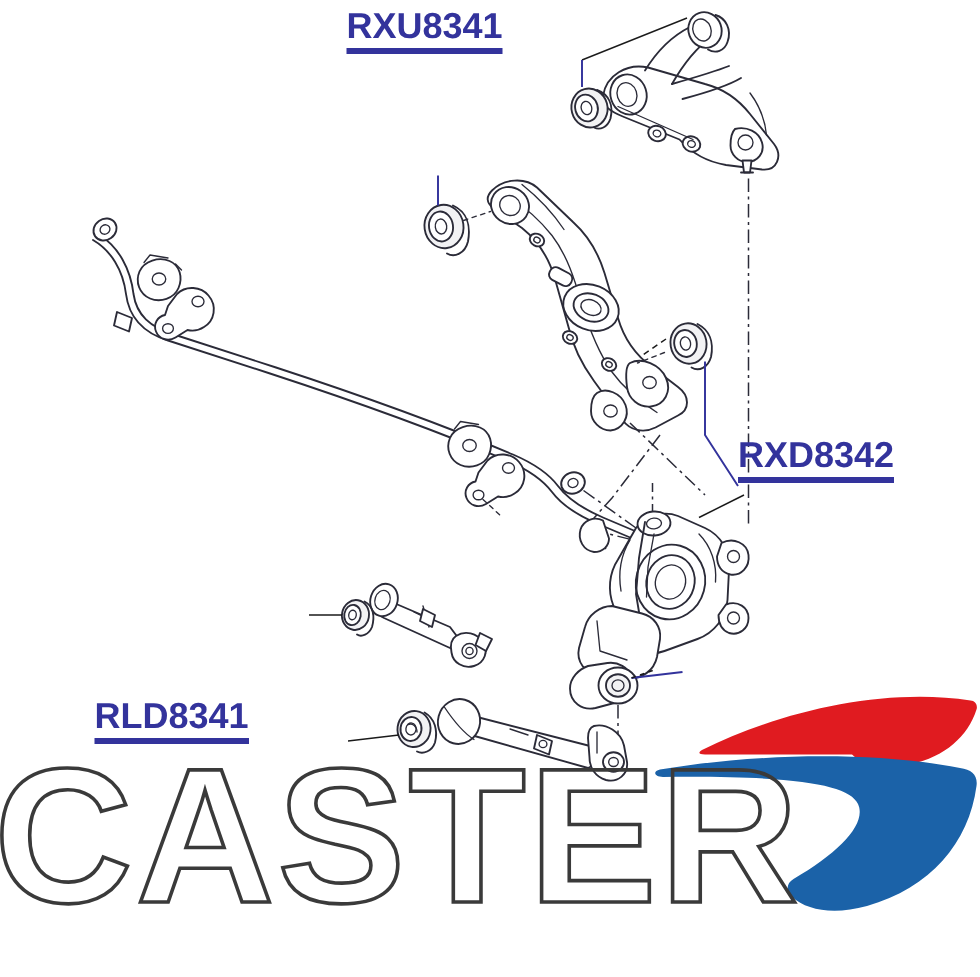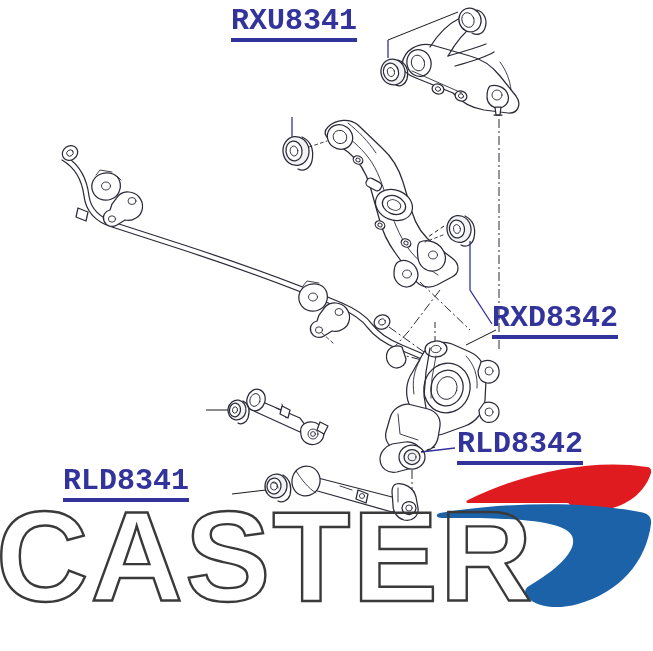--- a/index.html
+++ b/index.html
@@ -21,32 +21,32 @@
   #diagram-svg {
     position: absolute;
     top: 0;
     left: 0;
     width: 653px;
     height: 651px;
   }
   .part-label {
     position: absolute;
     color: #33339c;
-    font-family: Liberation Mono, monospace;
+    font-family: Liberation Sans, sans-serif;
     font-weight: bold;
-    font-size: 30px;
+    font-size: 24px;
     letter-spacing: 0px;
     line-height: 1;
     white-space: nowrap;
     border-bottom: 4px solid #33339c;
     padding-bottom: 2px;
   }
   .lbl-rxu8341 { left: 231px; top: 6px; }
   .lbl-rxd8341 { left: 138px; top: 83px; }
-  .lbl-rxd8342 { left: 492px; top: 303px; }
+  .lbl-rxd8342 { left: 492px; top: 292px; }
   .lbl-rfk8341 { left: 40px; top: 379px; }
   .lbl-rld8341 { left: 63px; top: 466px; }
   .lbl-rld8342 { left: 457px; top: 429px; }
   .caster-word {
     font-family: "Liberation Sans", sans-serif;
     font-weight: bold;
     font-size: 128px;
     letter-spacing: 2px;
     fill: none;
     stroke: #3a3a3a;
@@ -412,15 +412,14 @@
   </svg>
 
   <div class="part-label lbl-rxu8341">RXU8341</div>
 
 
   <div class="part-label lbl-rxd8342">RXD8342</div>
 
 
   <div class="part-label lbl-rld8341">RLD8341</div>
 
-  <div class="part-label lbl-rld8342">RLD8342</div>
 
 </div>
 
 </body></html>

